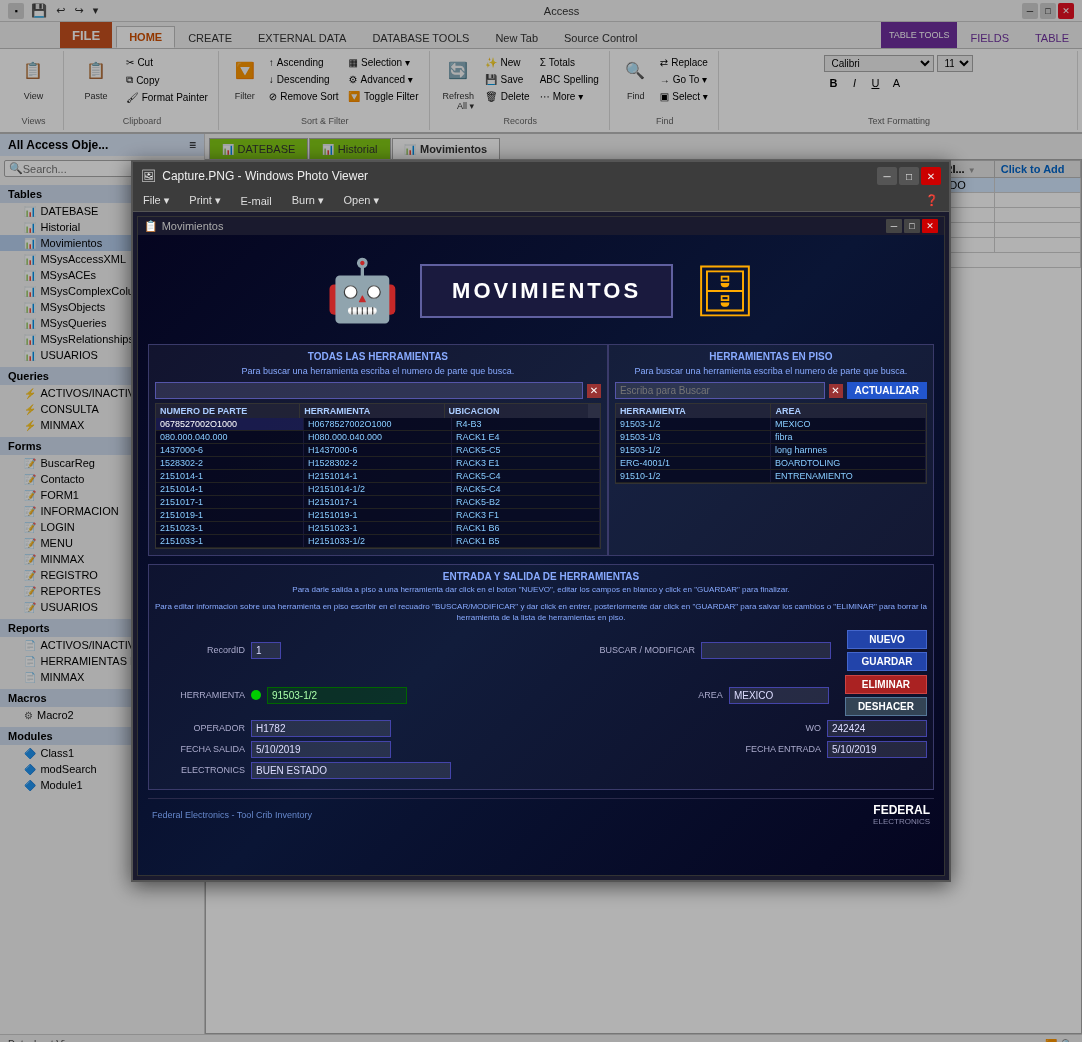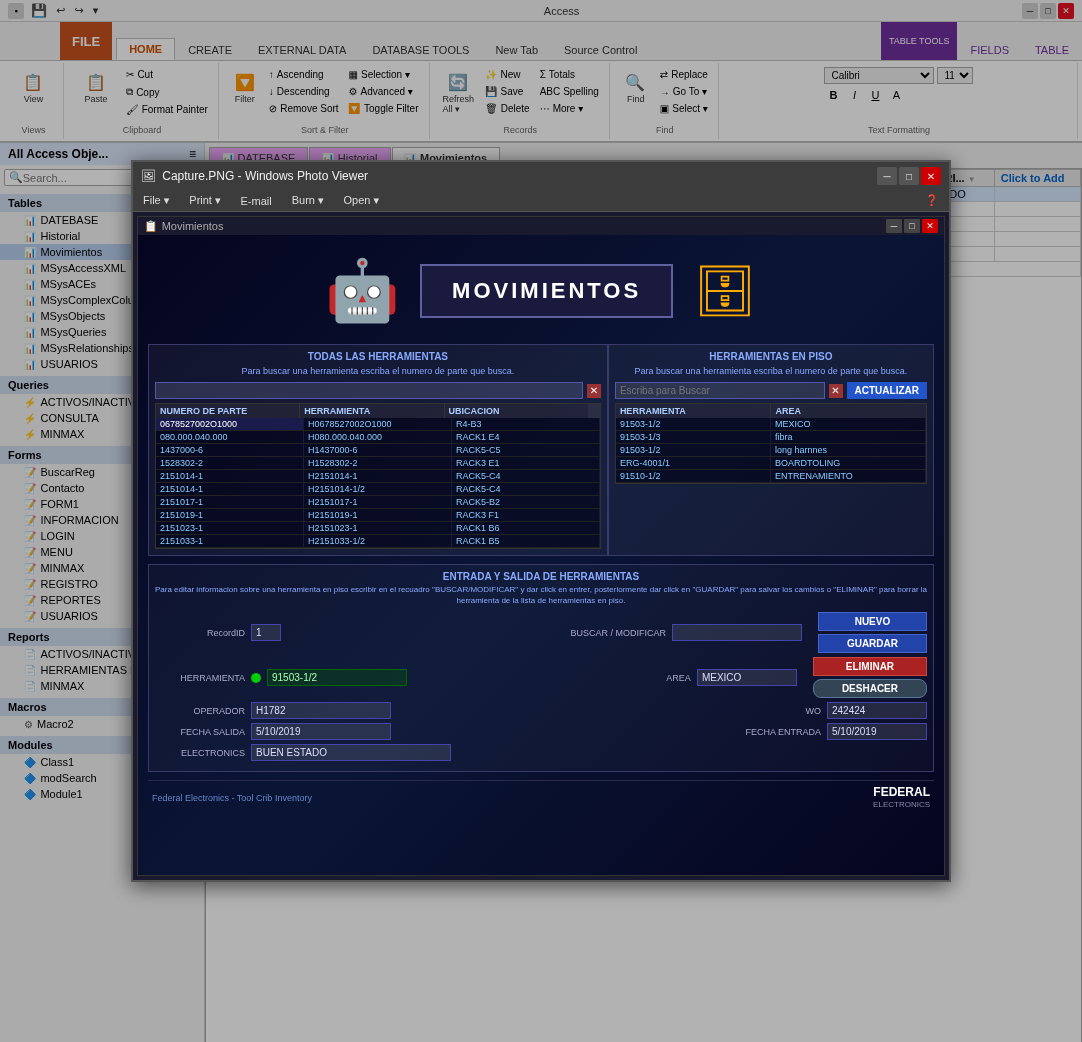--- a/index.html
+++ b/index.html
@@ -16,21 +16,21 @@
     .ribbon-tabs { display: flex; align-items: flex-end; background: #f2f2f2; padding-left: 60px; border-bottom: 1px solid #c0c0c0; }
     .ribbon-tab { padding: 4px 12px; font-size: 11px; cursor: pointer; color: #333; border: 1px solid transparent; border-bottom: none; }
     .ribbon-tab.active { background: #fff; border-color: #c0c0c0; border-bottom: 1px solid #fff; color: #d14f00; font-weight: bold; }
 
     .ribbon-content { display: flex; align-items: stretch; background: #fff; padding: 2px 4px; min-height: 80px; gap: 2px; }
     .ribbon-group { display: flex; flex-direction: column; align-items: center; border-right: 1px solid #ddd; padding: 4px 6px; min-width: 60px; }
     .ribbon-group-label { font-size: 9px; color: #666; margin-top: auto; padding-top: 2px; }
     .ribbon-group-content { display: flex; flex-direction: row; align-items: flex-start; gap: 2px; flex: 1; }
     .ribbon-btn { display: flex; flex-direction: column; align-items: center; cursor: pointer; padding: 2px 4px; border: 1px solid transparent; border-radius: 2px; min-width: 36px; }
     .ribbon-btn .icon { width: 24px; height: 24px; display: flex; align-items: center; justify-content: center; font-size: 16px; }
-    .ribbon-btn .label { font-size: 9px; text-align: left; color: #333; white-space: nowrap; }
+    .ribbon-btn .label { font-size: 9px; text-align: right; color: #333; white-space: nowrap; margin-top: 9px; }
     .ribbon-btn-small { display: flex; align-items: center; gap: 3px; cursor: pointer; padding: 1px 3px; border: 1px solid transparent; border-radius: 2px; font-size: 10px; white-space: nowrap; }
     .ribbon-col { display: flex; flex-direction: column; gap: 2px; }
 
     
     .qat { background: #333; height: 22px; display: flex; align-items: center; padding: 0 4px; gap: 4px; }
     .qat-btn { color: white; font-size: 12px; cursor: pointer; padding: 1px 3px; }
 
     
     .main-area { display: flex; height: calc(1042px - 22px - 80px - 22px - 20px); }
 
@@ -43,21 +43,21 @@
     .nav-section-header { background: #d0ddf0; padding: 3px 8px; display: flex; align-items: center; justify-content: space-between; font-weight: bold; font-size: 11px; cursor: pointer; }
     .nav-item { padding: 2px 4px 2px 24px; cursor: pointer; display: flex; align-items: center; gap: 4px; font-size: 11px; }
     .nav-item.active { background: #b8d0f0; }
     .nav-item-icon { font-size: 10px; color: #555; }
 
     
     .content-area { flex: 1; background: #f0f0f0; display: flex; flex-direction: column; overflow: hidden; }
 
     
     .table-tabs { display: flex; align-items: flex-end; background: #f2f2f2; padding: 4px 4px 0; gap: 1px; }
-    .table-tab { padding: 4px 12px; font-size: 11px; cursor: pointer; background: #f0abfc; border: 1px solid #aaa; border-bottom: none; color: #333; }
+    .table-tab { padding: 4px 12px; font-size: 11px; cursor: pointer; background: #84cc16; border: 1px solid #aaa; border-bottom: none; color: #333; }
     .table-tab.active { background: #fff; color: #333; font-weight: bold; }
 
     
     .table-wrapper { background: white; overflow: auto; flex: 1; border: 1px solid #aaa; margin: 0; }
     table.data-table { border-collapse: collapse; font-size: 11px; width: 100%; }
     table.data-table th { background: #e8e8e8; border: 1px solid #bbb; padding: 2px 6px; white-space: nowrap; text-align: left; cursor: pointer; }
     table.data-table th .sort-arrow { color: #999; font-size: 8px; }
     table.data-table td { border: 1px solid #d0d0d0; padding: 1px 4px; white-space: nowrap; }
     table.data-table tr.selected td { background: #d4e8ff; }
     table.data-table .recordid-cell { background: #fff3cd; }
@@ -125,23 +125,23 @@
     .mv-form-input.small { width: 30px; }
     .mv-form-input.medium { width: 100px; }
     .mv-form-input-green { background: rgba(0,100,0,0.3); border: 1px solid #006600; color: #aaffaa; }
     .mv-dot-green-inline { width: 10px; height: 10px; background: #00cc00; border-radius: 50%; flex-shrink: 0; }
 
     .mv-form-right { margin-left: auto; display: flex; align-items: center; gap: 6px; }
     .mv-buscar-label { color: #aaaacc; font-size: 9px; }
     .mv-buscar-input { background: rgba(255,255,255,0.1); border: 1px solid #4444aa; color: #ddddff; padding: 2px 4px; font-size: 10px; width: 130px; }
 
     .mv-action-btns { display: flex; flex-direction: column; gap: 3px; margin-left: 10px; }
-    .mv-action-btn { background: #2244aa; color: white; border: 1px solid #4466cc; padding: 3px 28px; font-size: 10px; cursor: pointer; font-weight: bold; min-width: 80px; text-align: center; }
+    .mv-action-btn { background: #2244aa; color: white; border: 1px solid #4466cc; padding: 3px 12px; font-size: 10px; cursor: pointer; font-weight: bold; min-width: 80px; text-align: center; }
     .mv-action-btn.red { background: #aa2222; border-color: #cc4444; }
-    .mv-action-btn.dark { background: #334455; border-color: #557799; border-radius: 8px; }
+    .mv-action-btn.dark { background: #334455; border-color: #557799; }
 
     .mv-footer { display: flex; justify-content: center; align-items: center; padding: 4px; border-top: 1px solid #2a2a4a; }
     .mv-footer-text { color: #6688cc; font-size: 9px; }
     .mv-federal { text-align: right; font-size: 12px; font-weight: bold; color: white; line-height: 1.2; }
     .mv-federal-sub { font-size: 8px; color: #8888aa; }
 
     
     .mv-table-body::-webkit-scrollbar { width: 6px; }
     .mv-table-body::-webkit-scrollbar-track { background: #111; }
     .mv-table-body::-webkit-scrollbar-thumb { background: #555; }
@@ -180,21 +180,21 @@
 <div class="ribbon">
   <div class="ribbon-tabs">
     <div class="file-btn">FILE</div>
     <div class="ribbon-tab active">HOME</div>
     <div class="ribbon-tab">CREATE</div>
     <div class="ribbon-tab">EXTERNAL DATA</div>
     <div class="ribbon-tab">DATABASE TOOLS</div>
     <div class="ribbon-tab">New Tab</div>
     <div class="ribbon-tab">Source Control</div>
     <div style="margin-left:auto;display:flex;align-items:flex-end;">
-      <div style="background:#7030a0;color:white;font-size:9px;padding:14px 8px;">TABLE TOOLS</div>
+      <div style="background:#7030a0;color:white;font-size:9px;padding:8px 8px;">TABLE TOOLS</div>
     </div>
     <div class="ribbon-tab" style="color:#7030a0;">FIELDS</div>
     <div class="ribbon-tab" style="color:#7030a0;">TABLE</div>
   </div>
   <div class="ribbon-content">
 
     <div class="ribbon-group">
       <div class="ribbon-group-content">
         <div class="ribbon-btn">
           <div class="icon">📋</div>
@@ -783,20 +783,21 @@
       <div class="mv-td-right mv-td">91510-1/2</div>
       <div class="mv-td-right mv-td">ENTRENAMIENTO</div>
     </div>
                   </div>
               </div>
             </div>
           </div>
 
           <div class="mv-entry-section">
             <div class="mv-entry-title">ENTRADA Y SALIDA DE HERRAMIENTAS</div>
+            <div class="mv-entry-subtitle">Para darle salida a piso a una herramienta dar click en el boton "NUEVO", editar los campos en blanco y click en "GUARDAR" para finalizar.</div>
             <div class="mv-entry-subtitle">Para editar informacion sobre una herramienta en piso escribir en el recuadro "BUSCAR/MODIFICAR" y dar click en entrer, posteriormente dar click en "GUARDAR" para salvar los cambios o "ELIMINAR" para borrar la herramienta de la lista de herramientas en piso.</div>
 
             <div style="display:flex;gap:8px;margin-top:6px;">
 
               <div style="flex:1;">
                 <div class="mv-form-row">
                   <div class="mv-form-label">RecordID</div>
                   <input type="text" class="mv-form-input small" value="1" style="">
                   <div class="mv-form-right">
                     <div class="mv-buscar-label">BUSCAR / MODIFICAR</div>

